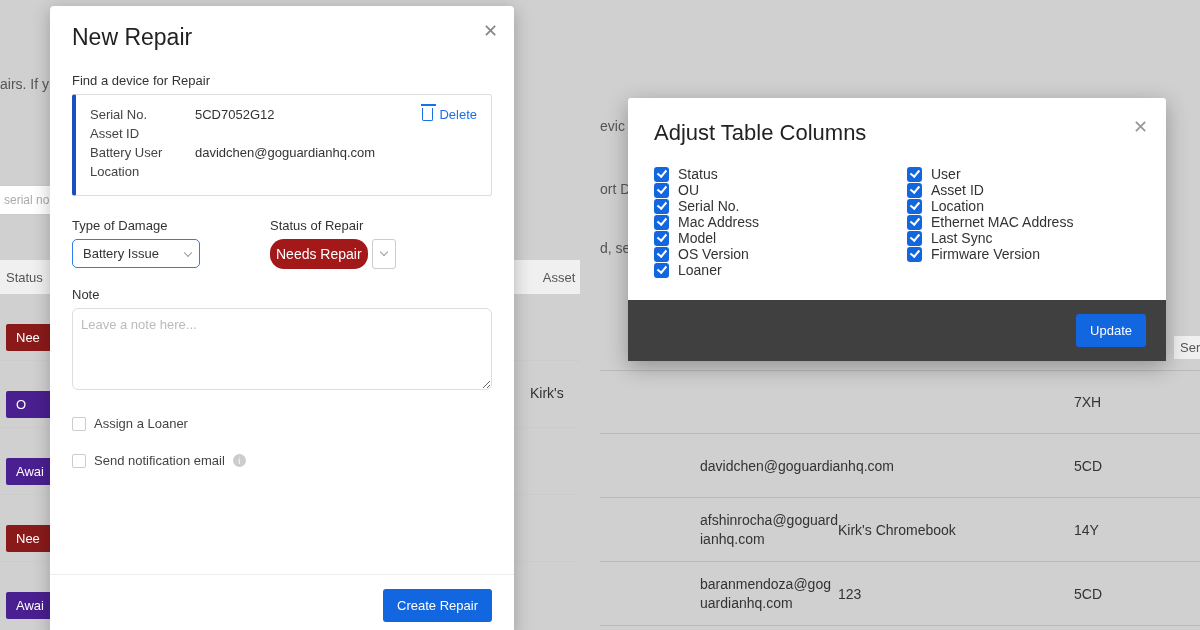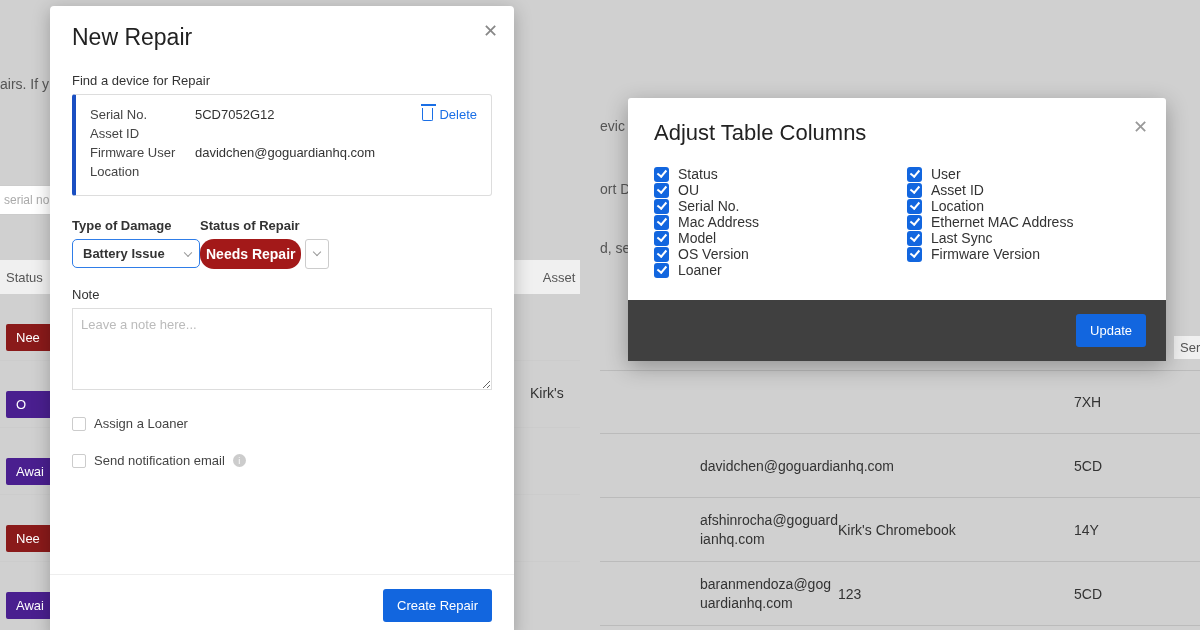--- a/index.html
+++ b/index.html
@@ -122,21 +122,21 @@
   border: 1.2px solid #1a6fe6;
   border-top: none;
   border-radius: 0 0 2px 2px;
   position: relative;
 }
 .trash::before {
   content: ""; position: absolute;
   top: -4px; left: -2px; width: 15px; height: 1.5px;
   background: #1a6fe6;
 }
-.controls-row { display: flex; margin-bottom: 18px; font-weight: bold; }
+.controls-row { display: flex; gap: 70px; margin-bottom: 18px; }
 .ctrl-group { display: flex; flex-direction: column; }
 .dropdown {
   border: 1px solid #ccc;
   border-radius: 5px;
   padding: 6px 24px 6px 10px;
   font-size: 13px;
   position: relative;
   min-width: 128px;
   cursor: pointer;
   background: #fff;
@@ -167,21 +167,21 @@
 }
 .status-caretbox .caret {
   width: 6px; height: 6px;
   border-right: 1.4px solid #999;
   border-bottom: 1.4px solid #999;
   transform: translateY(-2px) rotate(45deg);
 }
 .textarea {
   width: 100%; height: 82px;
   border: 1px solid #ddd;
-  border-radius: 0;
+  border-radius: 6px;
   font-size: 13px;
   padding: 8px;
   resize: both;
   font-family: inherit;
 }
 .textarea::placeholder { color: #bbb; }
 .note-sect { margin-bottom: 22px; }
 .chk-row { display: flex; align-items: center; gap: 8px; margin-bottom: 22px; font-size: 13px; color: #444; }
 .chkbox {
   width: 14px; height: 14px;
@@ -352,21 +352,21 @@
       </button>
       <div class="kv">
           <span class="k">Serial No.</span>
           <span class="v">5CD7052G12</span>
         </div>
       <div class="kv">
           <span class="k">Asset ID</span>
           <span class="v"></span>
         </div>
       <div class="kv">
-          <span class="k">Firmware User</span>
+          <span class="k">Battery User</span>
           <span class="v">davidchen@goguardianhq.com</span>
         </div>
       <div class="kv">
           <span class="k">Location</span>
           <span class="v"></span>
         </div>
     </div>
 
     <div class="controls-row">
       <div class="ctrl-group">

